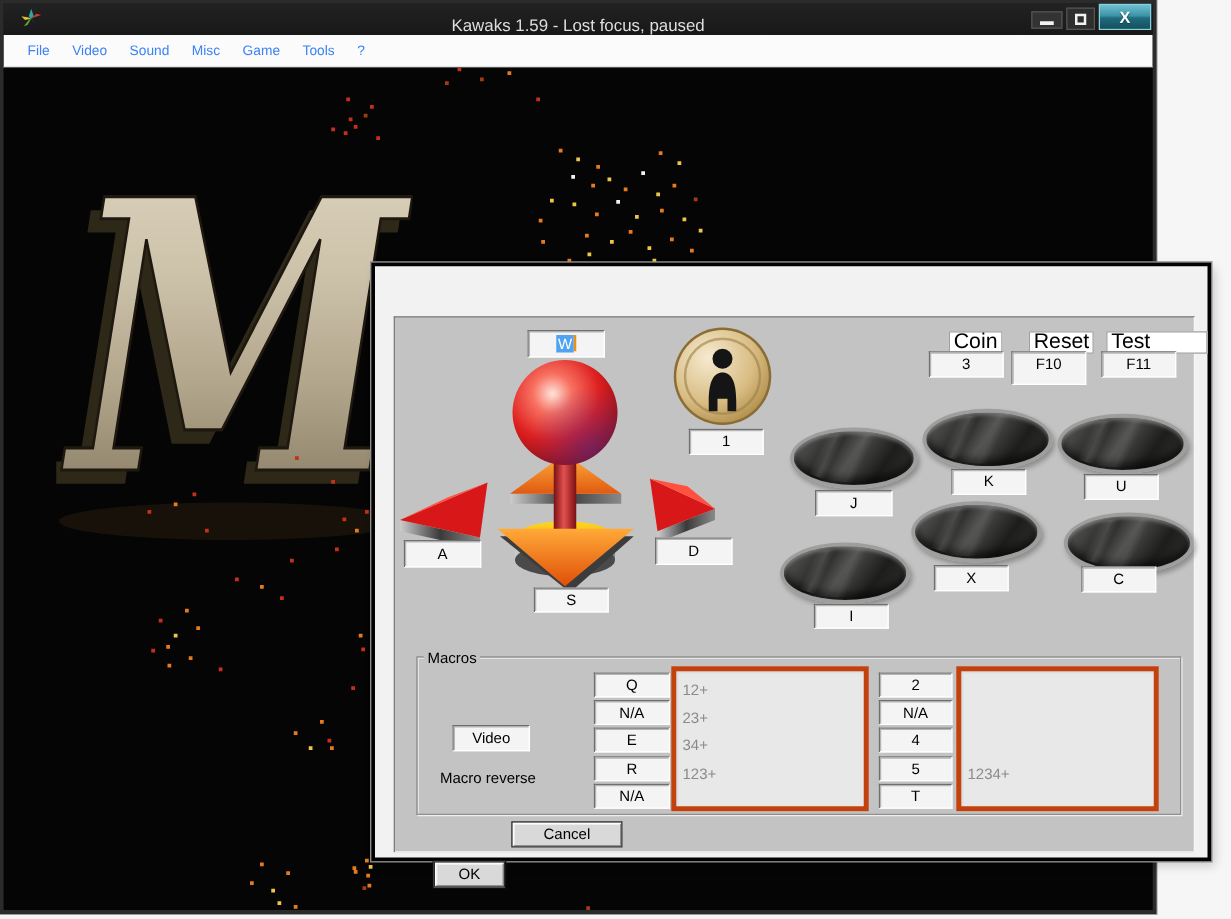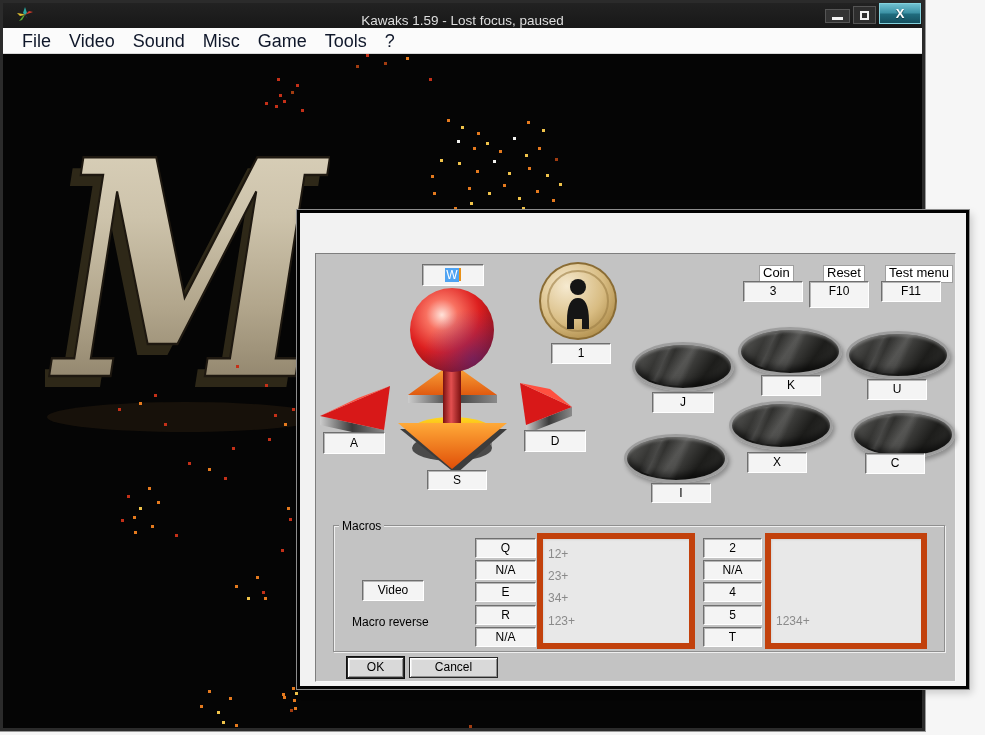--- a/index.html
+++ b/index.html
@@ -19,21 +19,21 @@
   .wbtn.min { width:25px; height:14px; margin-top:6px; background:#333; border:1px solid #555; }
   .wbtn.min i { display:block; width:11px; height:3px; background:#f2f2f2; margin-top:4px; }
   .wbtn.max { width:23px; height:18px; margin-top:3px; margin-left:3px; background:#2e2e2e; border:1px solid #555; }
   .wbtn.max i { display:block; width:9px; height:9px; border:2px solid #f2f2f2; background:transparent; }
   .wbtn.close { width:42px; height:21px; margin-left:3px; margin-right:1px;
     background:linear-gradient(#6fc0d0 0%,#3d93a6 45%,#1f6b7d 55%,#15505f 100%);
     border:1px solid #83d2dd; color:#fff; font-weight:bold; font-size:13px;
     text-shadow:0 1px 1px #0a3a44; }
   .menubar { height:26px; background:#fbfbfb; border-bottom:1px solid #d8d8d8;
     display:flex; align-items:center; padding-left:10px; }
-  .menu-item { font-size:18px; color:#0f172a; padding:0 9px; line-height:26px; }
+  .menu-item { font-size:11px; color:#3b82f6; padding:0 9px; line-height:26px; }
   .game-screen { position:relative; width:100%; height:674px; background:#050505; overflow:hidden; }
 
   .letter-m { position:absolute; left:42px; top:95px; }
   .pt { position:absolute; width:3px; height:3px; }
   .credit-row { position:absolute; left:630px; top:650px; display:flex;
     font-family:"DejaVu Sans Mono", monospace; font-weight:bold; font-size:20px;
     letter-spacing:7px; color:#9fa8c2;
     text-shadow:0 -1px 0 #d9deec, 0 2px 0 #545b72; }
   .credit-val { margin-left:74px; }
 
@@ -45,47 +45,47 @@
   .dlg-title { position:absolute; left:-3px; top:-3px; width:672px; height:34px;
     background:#050505; color:#fff; font-size:14px; text-align:center; line-height:36px; }
   .inner-panel { position:absolute; left:15px; top:40px; width:641px; height:429px;
     background:#c3c3c3; border:1px solid; border-color:#7e7e7e #f6f6f6 #f6f6f6 #7e7e7e; }
 
   .kfield { position:absolute; background:#f4f4f4; border:1px solid;
     border-color:#6f6f6f #ffffff #ffffff #6f6f6f;
     box-shadow:inset 1px 1px 0 #b5b5b5;
     font-size:12px; color:#000; text-align:center; line-height:19px; }
   .klabel { position:absolute; background:#fff; border:1px solid #9f9f9f;
-    font-size:13px; color:#000; line-height:13px; padding:0 3px; height:18px; }
+    font-size:17px; color:#000; line-height:13px; padding:0 3px; height:18px; }
 
   .sel { background:#4fa3f2; color:#fff; padding:0 1px; }
   .caret { display:inline-block; width:2px; height:13px; background:#e89018; vertical-align:-2px; }
 
   .oval { position:absolute; border-radius:50%;
     border:3px solid #9e9e9e;
     background:linear-gradient(125deg,#5c5c5a 4%,#2a2a28 32%,#4a4a48 48%,#1d1d1b 72%,#383836 100%);
     box-shadow:inset 0 2px 3px rgba(255,255,255,0.30), inset 0 -5px 7px rgba(0,0,0,0.65),
       2px 3px 4px rgba(0,0,0,0.28); }
   .oval::before { content:""; position:absolute; inset:2px; border-radius:50%;
     background:linear-gradient(115deg, transparent 22%, rgba(255,255,255,0.14) 30%,
       transparent 36%, rgba(255,255,255,0.08) 52%, transparent 58%); }
 
   .groupbox { position:absolute; border:1px solid #8f8f8f;
     box-shadow:inset 1px 1px 0 #efefef, 1px 1px 0 #efefef; }
   .group-label { position:absolute; background:#c3c3c3; font-size:12px; padding:0 3px; }
-  .macro-panel { position:absolute; background:#e8e8e8; border:6px solid #c2410c;
+  .macro-panel { position:absolute; background:#e8e8e8; border:4px solid #c2410c;
     box-shadow:inset 1px 1px 2px rgba(0,0,0,0.08); }
   .combo { position:absolute; left:5px; font-size:12px; color:#8a8a8a; line-height:20px; }
   .static-label { position:absolute; font-size:12px; color:#000; }
 
   .btn97 { position:absolute; background:#d9d9d9; border:1px solid #2a2a2a;
     box-shadow:inset 1px 1px 0 #ffffff, inset -1px -1px 0 #909090, inset 2px 2px 0 #ededed;
     font-size:12px; text-align:center; line-height:18px; }
   .btn97.default { box-shadow:inset 1px 1px 0 #ffffff, inset -1px -1px 0 #909090,
-    inset 2px 2px 0 #ededed, 0 0 0 1px #111; }
+    inset 2px 2px 0 #ededed, 0 0 0 1px #111;margin-top:32px; }
 </style>
 </head>
 <body>
 
 <div class="page">
 
   <div class="app-window">
     <div class="titlebar">
       <svg class="app-icon" viewBox="0 0 16 16">
         <polygon points="8,0 10,6 8,8 6,6" fill="#2aa7a0"></polygon>

